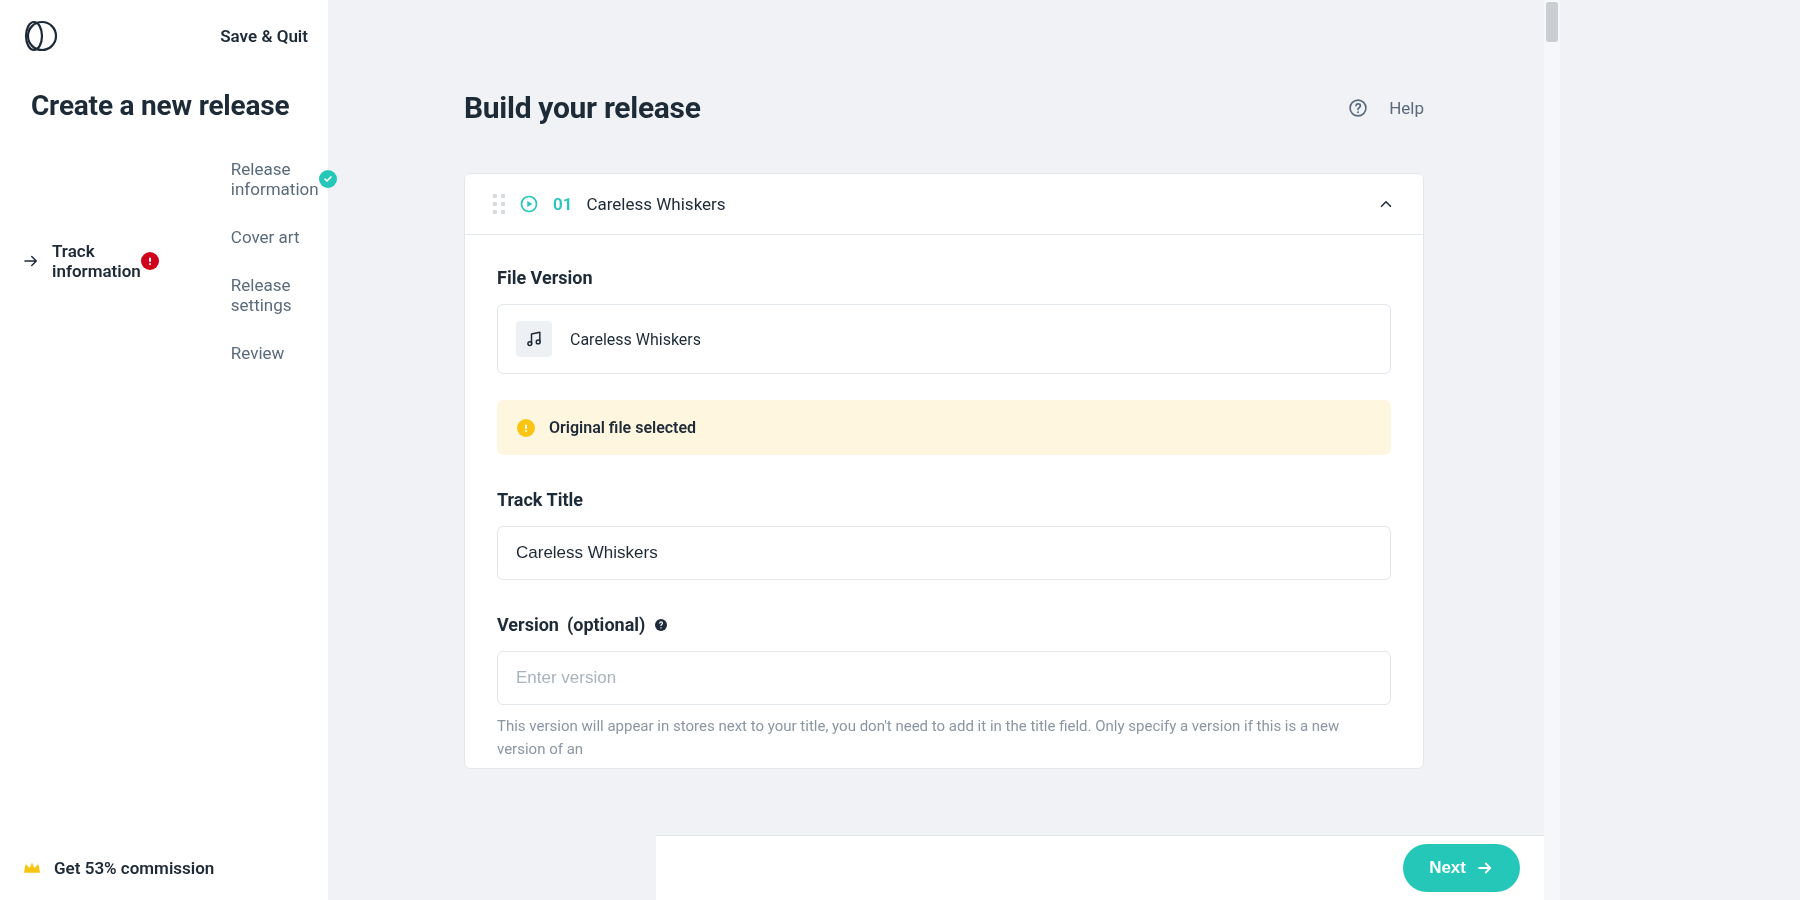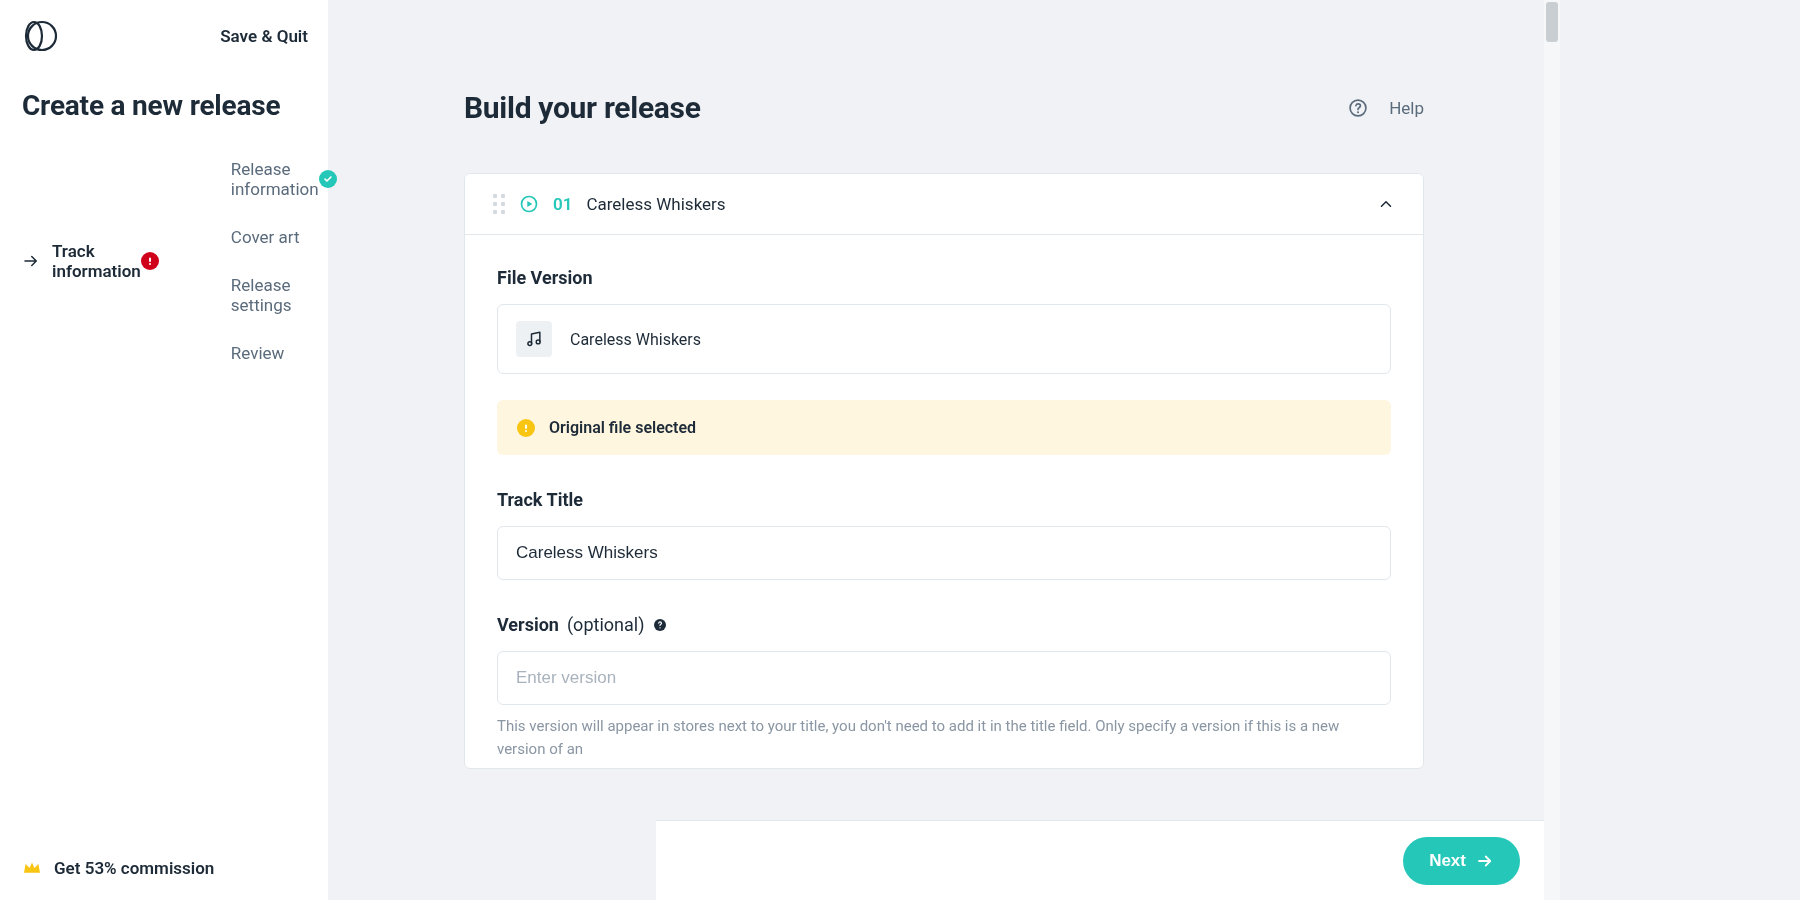--- a/index.html
+++ b/index.html
@@ -32,21 +32,21 @@
     background:var(--white);
     height:100%;
     display:flex;
     flex-direction:column;
     position:relative;
     flex-shrink:0;
   }
   .sb-top{display:flex;align-items:center;justify-content:space-between;padding:16px 20px 10px 20px;}
   .logo{width:40px;height:40px;display:flex;align-items:center;justify-content:center;}
   .save-quit{font-size:17px;font-weight:600;color:var(--ink);cursor:pointer;}
-  .sb-title{font-size:28px;font-weight:700;line-height:1.25;padding:22px 22px 18px 22px;letter-spacing:-0.2px;}
+  .sb-title{font-size:28px;font-weight:700;line-height:1.25;padding:22px 22px 18px 22px;letter-spacing:-0.2px;margin-left:9px;}
   .nav{display:flex;flex-direction:row;padding:4px 0;}
   .nav-item{
     display:flex;align-items:center;justify-content:space-between;
     padding:14px 22px 14px 22px;cursor:pointer;
   }
   .nav-item .lbl{display:flex;align-items:center;gap:12px;font-size:17px;color:var(--ink-soft);}
   .nav-item.active .lbl{color:var(--ink);font-weight:600;}
   .arrow-slot{width:18px;display:flex;justify-content:center;}
   .badge{width:18px;height:18px;border-radius:50%;display:flex;align-items:center;justify-content:center;font-size:11px;color:#fff;flex-shrink:0;}
   .badge.red{background:var(--red);}
@@ -71,21 +71,21 @@
   }
   .track-head-left{display:flex;align-items:center;gap:14px;}
   .drag{display:grid;grid-template-columns:repeat(2,4px);grid-auto-rows:4px;gap:4px;}
   .drag span{width:4px;height:4px;background:#d4dadf;border-radius:1px;}
   .track-num{color:var(--teal);font-weight:600;font-size:17px;}
   .track-name{color:var(--ink);font-size:17px;}
   .chev{color:var(--ink);}
 
   .track-body{border-top:1px solid var(--line);padding:26px 32px 8px 32px;}
   .section-label{font-size:18px;font-weight:700;margin:6px 0 16px 0;}
-  .section-label .opt{font-weight:400;}
+  .section-label .opt{font-weight:700;}
   .label-row{display:flex;align-items:center;gap:8px;}
 
   .file-box{
     border:1px solid var(--line);border-radius:6px;padding:16px 18px;
     display:flex;align-items:center;gap:18px;
   }
   .file-thumb{width:36px;height:36px;background:#eef1f4;border-radius:4px;display:flex;align-items:center;justify-content:center;}
   .file-name{font-size:16px;color:var(--ink);}
 
   .banner{
@@ -99,21 +99,21 @@
     width:100%;border:1px solid var(--line);border-radius:6px;padding:16px 18px;
     font-size:17px;color:var(--ink);outline:none;background:#fff;
   }
   .text-input::placeholder{color:#a9b3bd;}
   .hint{font-size:15px;color:var(--muted);margin-top:10px;line-height:1.5;}
 
   .block{margin-top:34px;}
 
   
   .bottombar{
-    position:absolute;left:328px;right:0;bottom:0;height:80px;
+    position:absolute;left:328px;right:0;bottom:0;height:65px;
     background:var(--white);border-top:1px solid var(--line);
     display:flex;align-items:center;justify-content:flex-end;padding:0 40px;
   }
   .next-btn{
     background:var(--teal);color:#fff;border:none;border-radius:999px;
     padding:14px 26px;font-size:17px;font-weight:600;display:flex;align-items:center;gap:10px;cursor:pointer;
   }
 
   
   .fakebar{position:absolute;right:0;top:0;width:16px;height:100%;background:#f6f7f8;}

